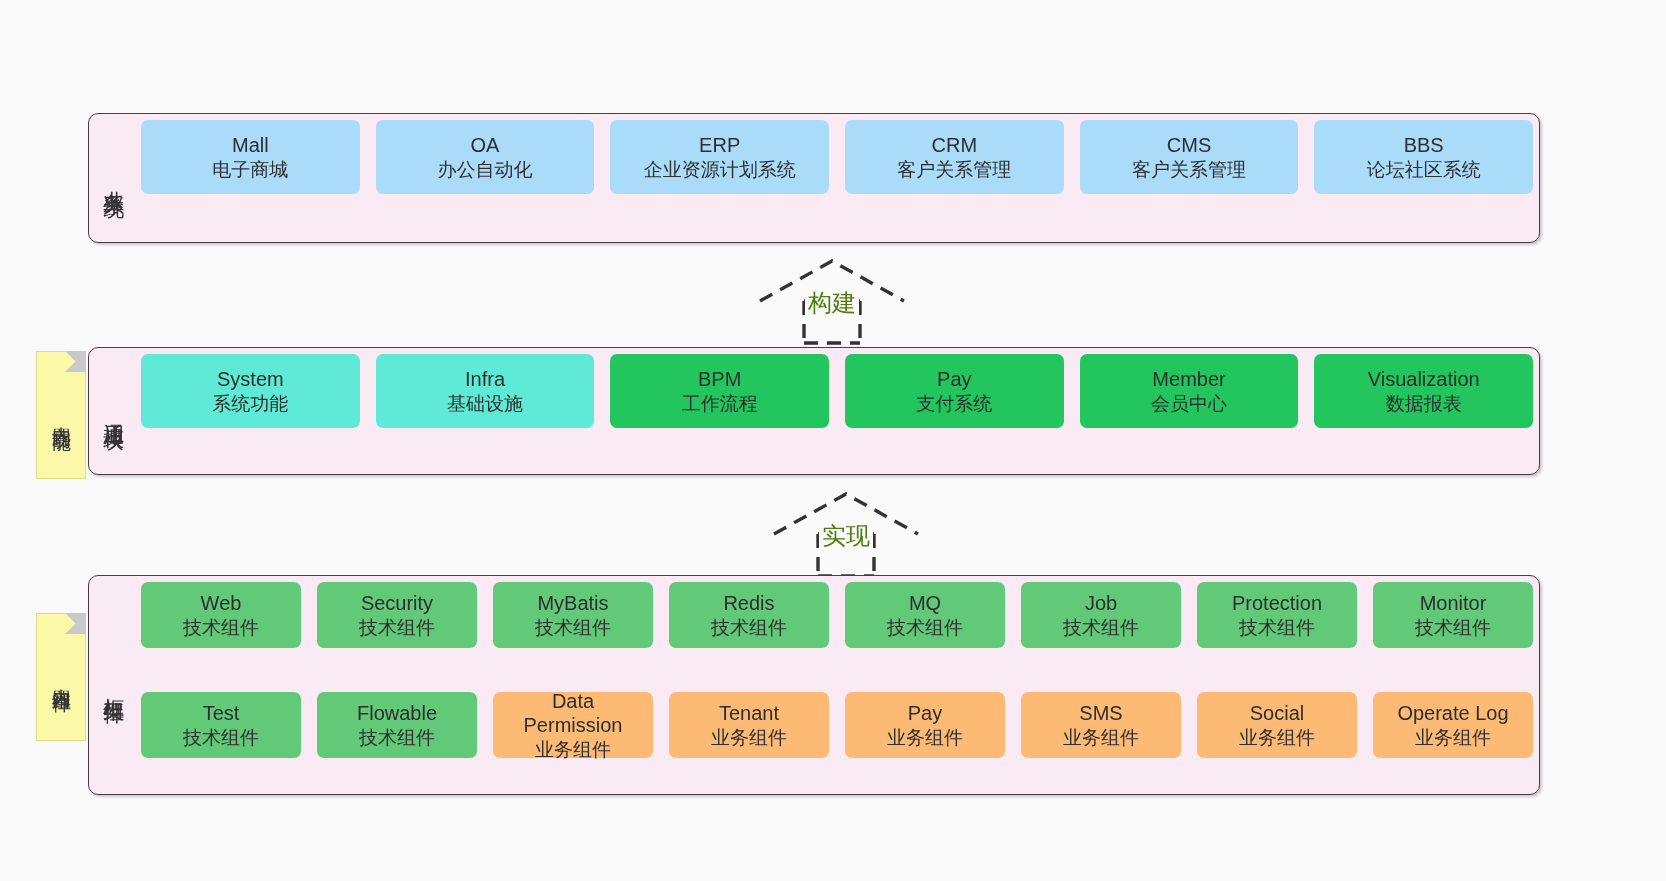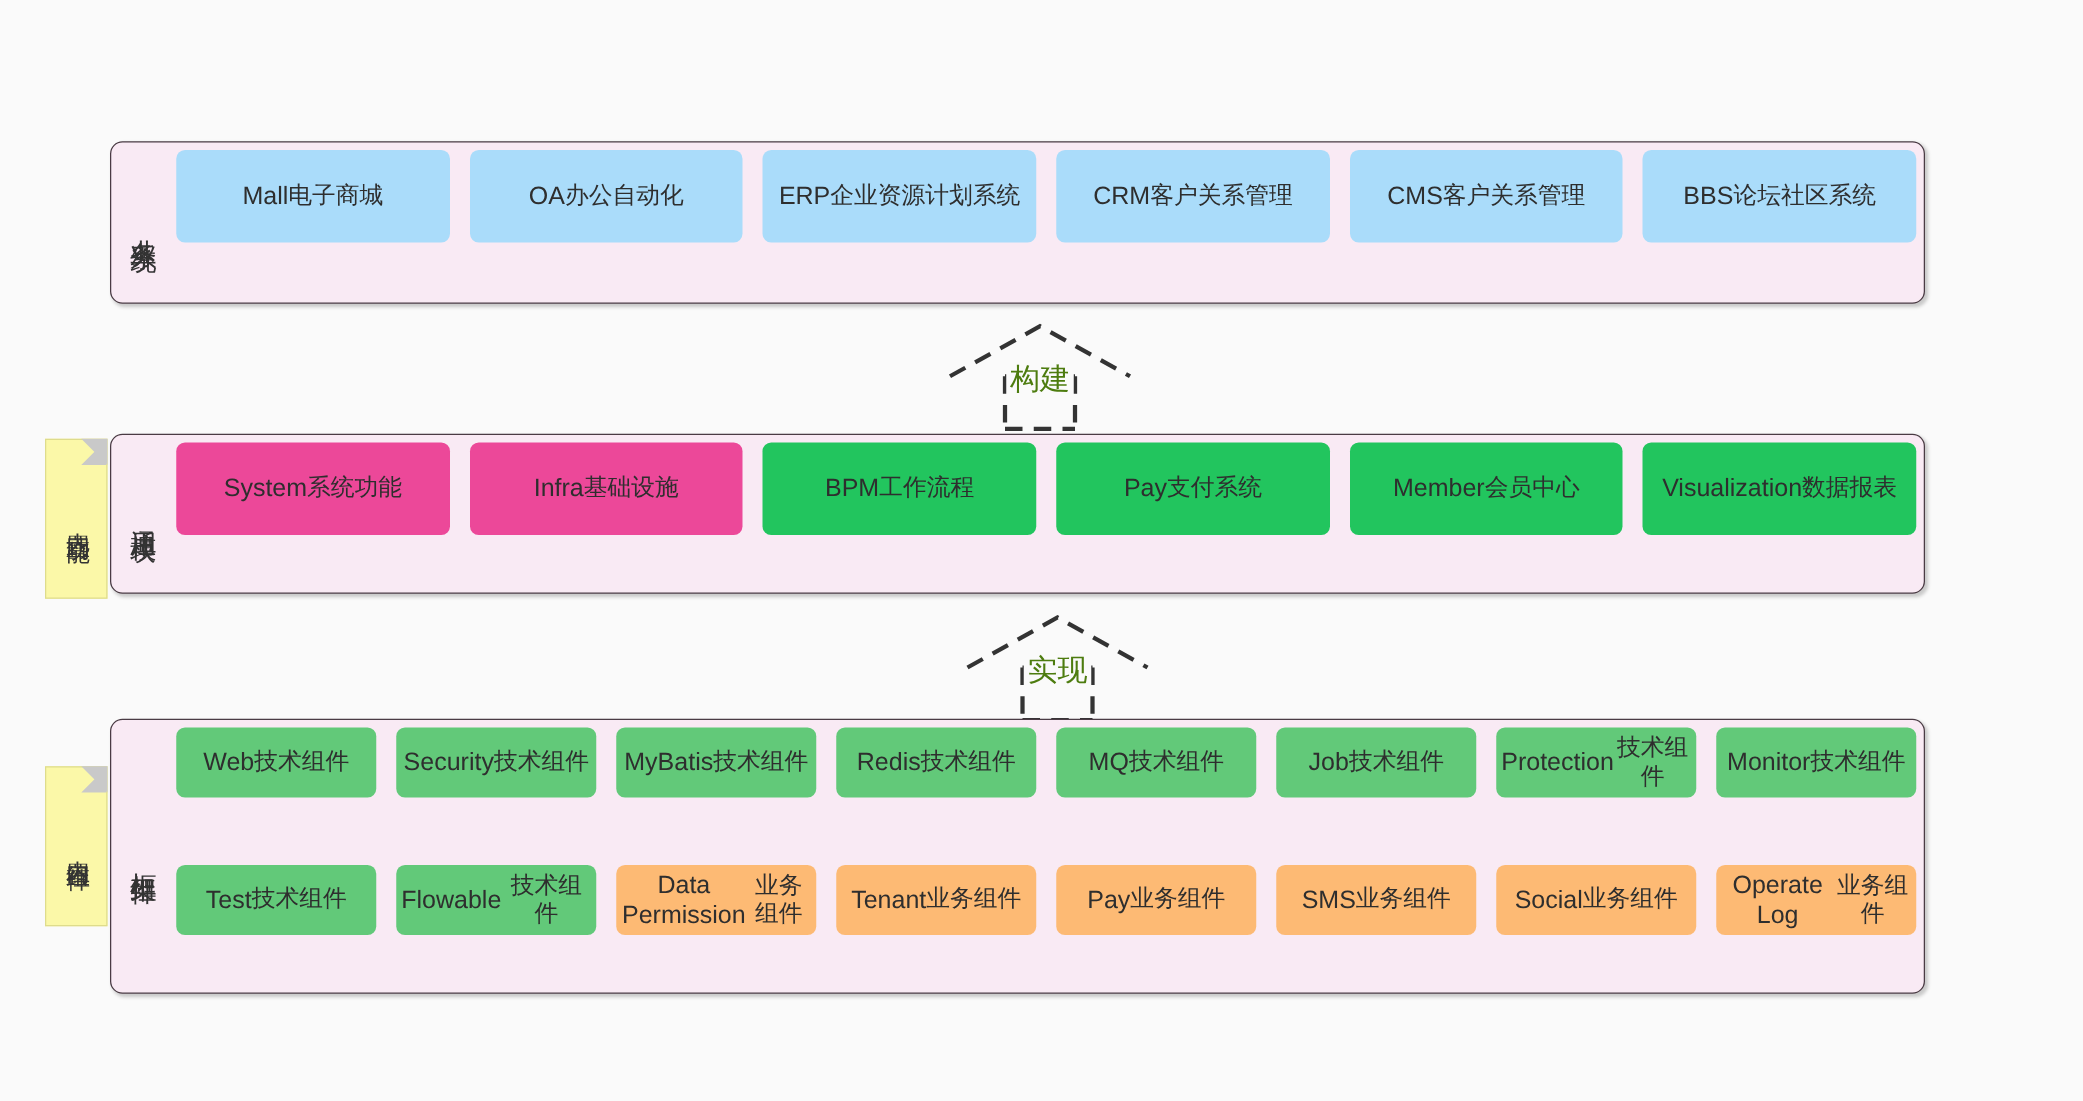--- a/index.html
+++ b/index.html
@@ -57,46 +57,46 @@
     gap: 16px;
     flex: 1 1 auto;
     align-items: stretch;
   }
 
   
   .card {
     flex: 1 1 0;
     border-radius: 7px;
     display: flex;
-    flex-direction: row;
+    flex-direction: column;
     align-items: center;
     justify-content: center;
     text-align: center;
     line-height: 1.22;
     color: #2e2e2e;
-    padding: 6px 4px;
+    padding: 6px 14px;
     min-width: 0;
   }
   .card .en { font-size: 20px; }
   .card .cn { font-size: 19px; }
 
   .card.blue        { background: #aadcfa; }
-  .card.red         { background: #ec4899; }
+  .card.red         { background: #5eead4; }
   .card.pink        { background: #22c55e; }
   .card.green       { background: #62c979; }
   .card.green-light { background: #fdba74; }
 
   
   #layer-business { left: 88px;  top: 113px; width: 1452px; height: 130px; }
   #layer-common   { left: 88px;  top: 347px; width: 1452px; height: 128px; }
   #layer-frame    { left: 88px;  top: 575px; width: 1452px; height: 220px; }
 
   #layer-business .card,
   #layer-common   .card { height: 74px; }
-  #layer-frame .card     { height: 56px; }
+  #layer-frame .card     { height: 66px; }
 
   
   .note {
     position: absolute;
     background: #fbf8a8;
     border: 1px solid #dedc8c;
     width: 50px;
     display: flex;
     align-items: center;
     justify-content: center;

